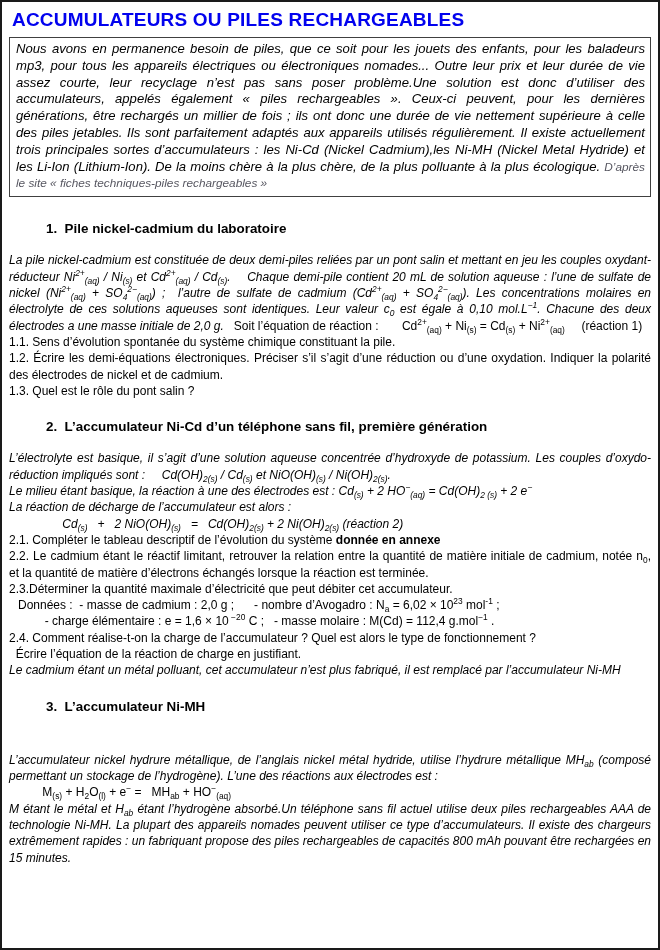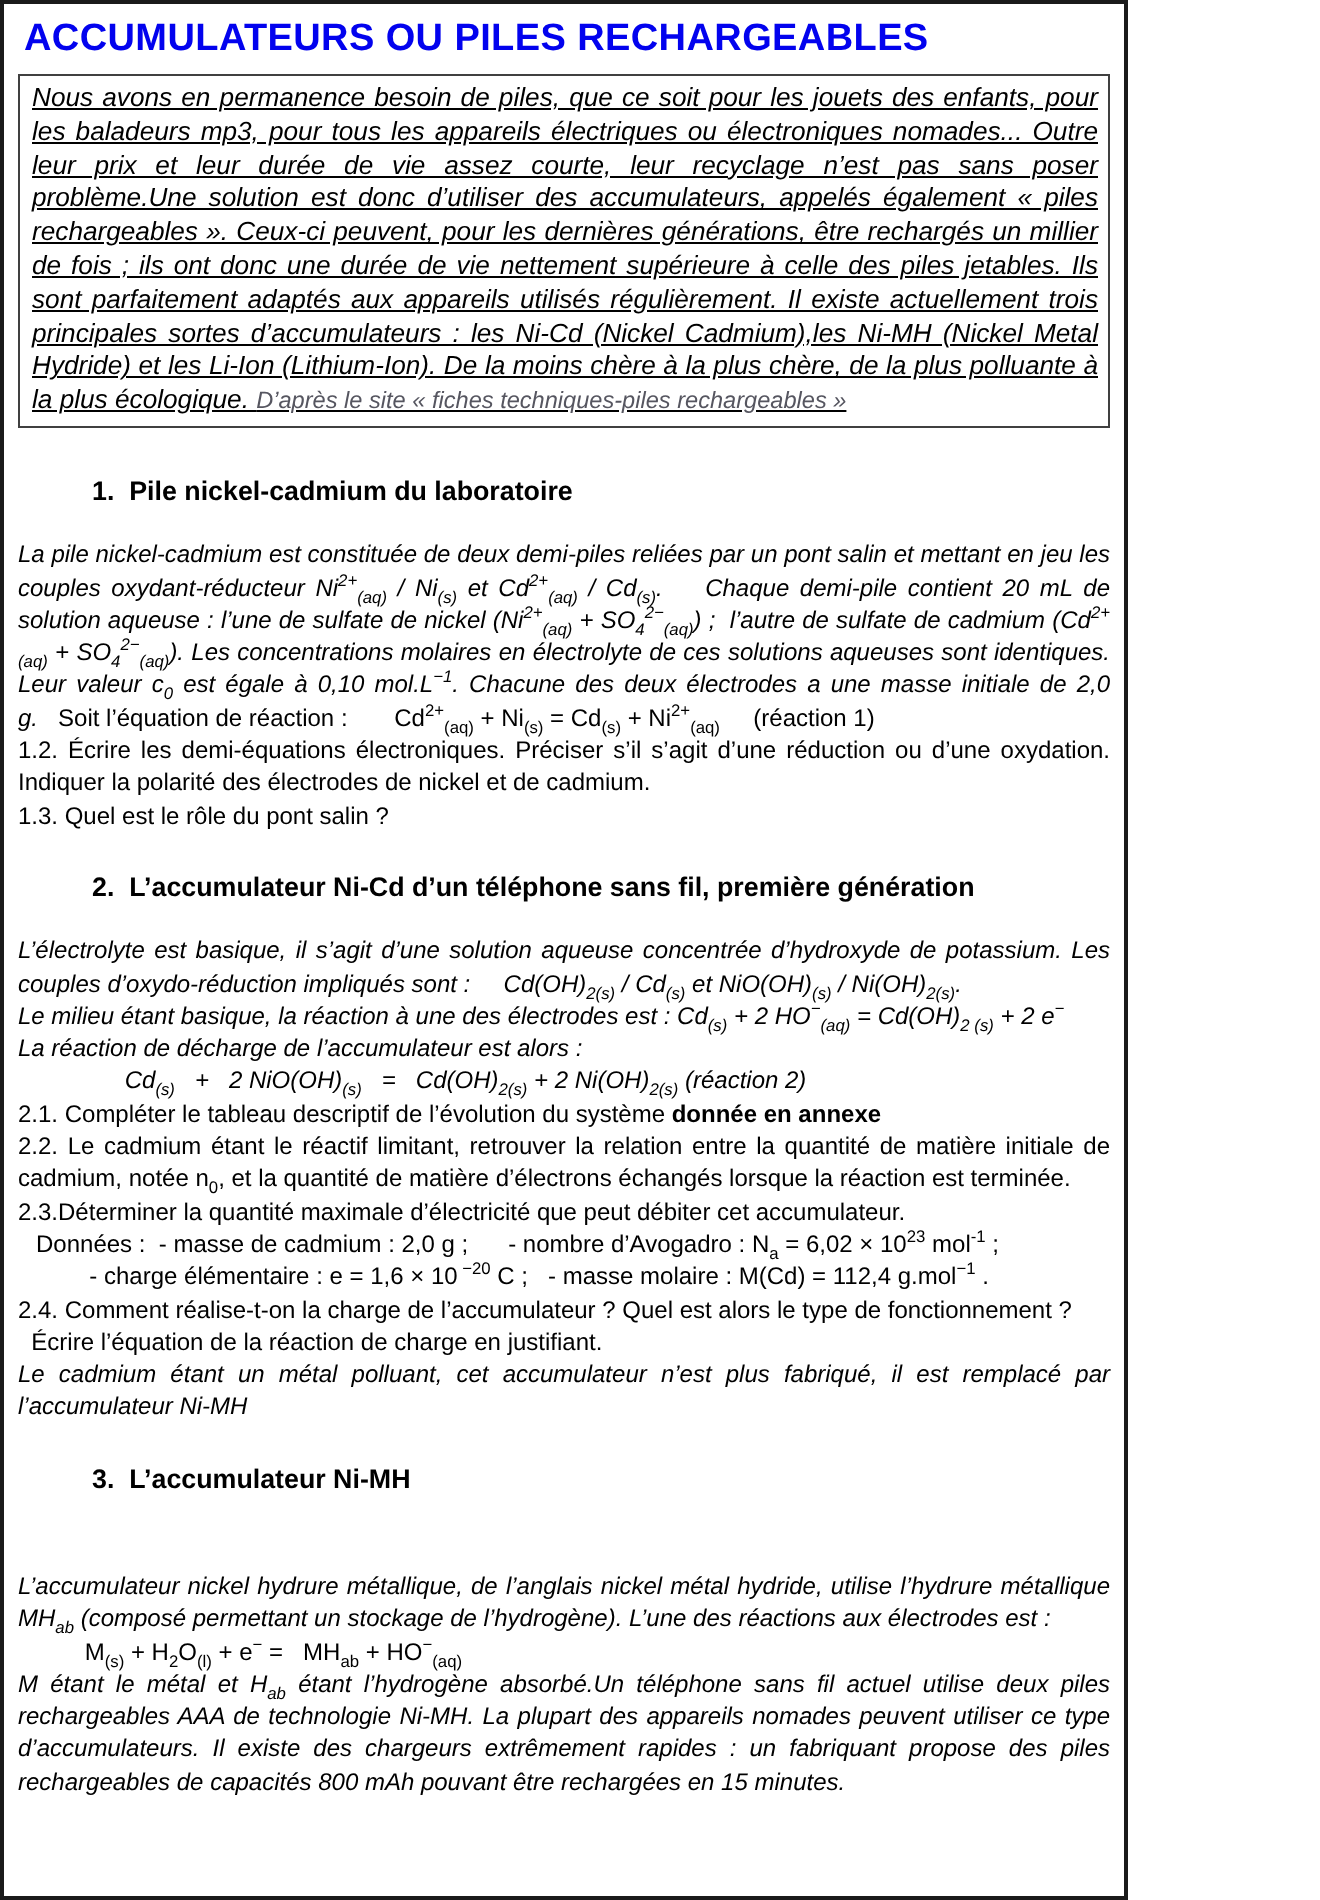--- a/index.html
+++ b/index.html
@@ -1,18 +1,18 @@
 <!DOCTYPE html>
 <html lang="fr"><head>
 <meta charset="utf-8">
 <style>
   html,body{margin:0;padding:0;background:#ffffff;}
   .page{
     position:relative;
-    width:564px;height:950px;
+    width:660px;height:950px;
     box-sizing:border-box;
     border:2px solid #1a1a1a;
     padding:4px 7px 6px 7px;
     font-family:"Liberation Sans",sans-serif;
     color:#000;
     overflow:hidden;
     background:#fff;
   }
   .doc-title{
     font-size:19px;
@@ -21,21 +21,20 @@
     margin:3px 0 6px 3px;
     letter-spacing:0.2px;
   }
   .intro-box{
     border:1px solid #404040;
     padding:3px 5px 4px 6px;
     font-style:italic;
     font-size:13.1px;
     line-height:16.8px;
     text-align:justify;
-    text-decoration:underline;
   }
   .src{ font-size:11.8px; color:#565660; }
   .blk{
     font-size:12px;
     line-height:16.3px;
     text-align:justify;
     margin:0;
   }
   .h{
     font-weight:bold;
@@ -56,20 +55,21 @@
 <body>
 
 <div class="page">
   <div class="doc-title">ACCUMULATEURS OU PILES RECHARGEABLES</div>
   <div class="intro-box">
     <span>Nous avons en permanence besoin de piles, que ce soit pour les jouets des enfants, pour les baladeurs mp3, pour tous les appareils électriques ou électroniques nomades... Outre leur prix et leur durée de vie assez courte, leur recyclage n’est pas sans poser problème.Une solution est donc d’utiliser des accumulateurs, appelés également « piles rechargeables ». Ceux-ci peuvent, pour les dernières générations, être rechargés un millier de fois ; ils ont donc une durée de vie nettement supérieure à celle des piles jetables. Ils sont parfaitement adaptés aux appareils utilisés régulièrement. Il existe actuellement trois principales sortes d’accumulateurs : les Ni-Cd (Nickel Cadmium),les Ni-MH (Nickel Metal Hydride) et les Li-Ion (Lithium-Ion). De la moins chère à la plus chère, de la plus polluante à la plus écologique. <span class="src">D’après le site « fiches techniques-piles rechargeables »</span></span>
   </div>
   <div>
       <div class="blk h first">1.&nbsp;&nbsp;Pile nickel-cadmium du laboratoire</div>
       <div class="blk pi mt">La pile nickel-cadmium est constituée de deux demi-piles reliées par un pont salin et mettant en jeu les couples oxydant-réducteur Ni<sup>2+</sup><sub>(aq)</sub> / Ni<sub>(s)</sub> et Cd<sup>2+</sup><sub>(aq)</sub> / Cd<sub>(s)</sub>.&nbsp;&nbsp;&nbsp;&nbsp;Chaque demi-pile contient 20 mL de solution aqueuse : l’une de sulfate de nickel (Ni<sup>2+</sup><sub>(aq)</sub> + SO<sub>4</sub><sup>2−</sup><sub>(aq)</sub>) ;&nbsp;&nbsp;l’autre de sulfate de cadmium (Cd<sup>2+</sup><sub>(aq)</sub> + SO<sub>4</sub><sup>2−</sup><sub>(aq)</sub>). Les concentrations molaires en électrolyte de ces solutions aqueuses sont identiques. Leur valeur c<sub>0</sub> est égale à 0,10 mol.L<sup>−1</sup>. Chacune des deux électrodes a une masse initiale de 2,0 g.&nbsp;&nbsp;&nbsp;<span class="rm">Soit l’équation de réaction :&nbsp;&nbsp;&nbsp;&nbsp;&nbsp;&nbsp;&nbsp;Cd<sup>2+</sup><sub>(aq)</sub> + Ni<sub>(s)</sub> = Cd<sub>(s)</sub> + Ni<sup>2+</sup><sub>(aq)</sub>&nbsp;&nbsp;&nbsp;&nbsp;&nbsp;(réaction 1)</span></div>
+      <div class="blk p">1.1. Sens d’évolution spontanée du système chimique constituant la pile.</div>
       <div class="blk p">1.2. Écrire les demi-équations électroniques. Préciser s’il s’agit d’une réduction ou d’une oxydation. Indiquer la polarité des électrodes de nickel et de cadmium.</div>
       <div class="blk p">1.3. Quel est le rôle du pont salin ?</div>
       <div class="blk h">2.&nbsp;&nbsp;L’accumulateur Ni-Cd d’un téléphone sans fil, première génération</div>
       <div class="blk pi mt">L’électrolyte est basique, il s’agit d’une solution aqueuse concentrée d’hydroxyde de potassium. Les couples d’oxydo-réduction impliqués sont :&nbsp;&nbsp;&nbsp;&nbsp;&nbsp;Cd(OH)<sub>2(s)</sub> / Cd<sub>(s)</sub> et NiO(OH)<sub>(s)</sub> / Ni(OH)<sub>2(s)</sub>.<br>Le milieu étant basique, la réaction à une des électrodes est : Cd<sub>(s)</sub> + 2 HO<sup>−</sup><sub>(aq)</sub> = Cd(OH)<sub>2 (s)</sub> + 2 e<sup>−</sup><br>La réaction de décharge de l’accumulateur est alors :<br>&nbsp;&nbsp;&nbsp;&nbsp;&nbsp;&nbsp;&nbsp;&nbsp;&nbsp;&nbsp;&nbsp;&nbsp;&nbsp;&nbsp;&nbsp;&nbsp;Cd<sub>(s)</sub>&nbsp;&nbsp;&nbsp;+&nbsp;&nbsp;&nbsp;2 NiO(OH)<sub>(s)</sub>&nbsp;&nbsp;&nbsp;=&nbsp;&nbsp;&nbsp;Cd(OH)<sub>2(s)</sub> + 2 Ni(OH)<sub>2(s)</sub> (réaction 2)</div>
       <div class="blk p">2.1. Compléter le tableau descriptif de l’évolution du système <b>donnée en annexe</b></div>
       <div class="blk p">2.2. Le cadmium étant le réactif limitant, retrouver la relation entre la quantité de matière initiale de cadmium, notée n<sub>0</sub>, et la quantité de matière d’électrons échangés lorsque la réaction est terminée.</div>
       <div class="blk p">2.3.Déterminer la quantité maximale d’électricité que peut débiter cet accumulateur.</div>
       <div class="blk p pd"><span class="ul">Données :</span>&nbsp;&nbsp;- masse de cadmium : 2,0 g ;&nbsp;&nbsp;&nbsp;&nbsp;&nbsp;&nbsp;- nombre d’Avogadro : N<sub>a</sub> = 6,02 × 10<sup>23</sup> mol<sup>-1</sup> ;<br>&nbsp;&nbsp;&nbsp;&nbsp;&nbsp;&nbsp;&nbsp;&nbsp;- charge élémentaire : e = 1,6 × 10<sup> −20</sup> C ;&nbsp;&nbsp;&nbsp;- masse molaire : M(Cd) = 112,4 g.mol<sup>−1</sup> .</div>
       <div class="blk p">2.4. Comment réalise-t-on la charge de l’accumulateur ? Quel est alors le type de fonctionnement ?<br>&nbsp;&nbsp;Écrire l’équation de la réaction de charge en justifiant.</div>
       <div class="blk pi">Le cadmium étant un métal polluant, cet accumulateur n’est plus fabriqué, il est remplacé par l’accumulateur Ni-MH</div>

